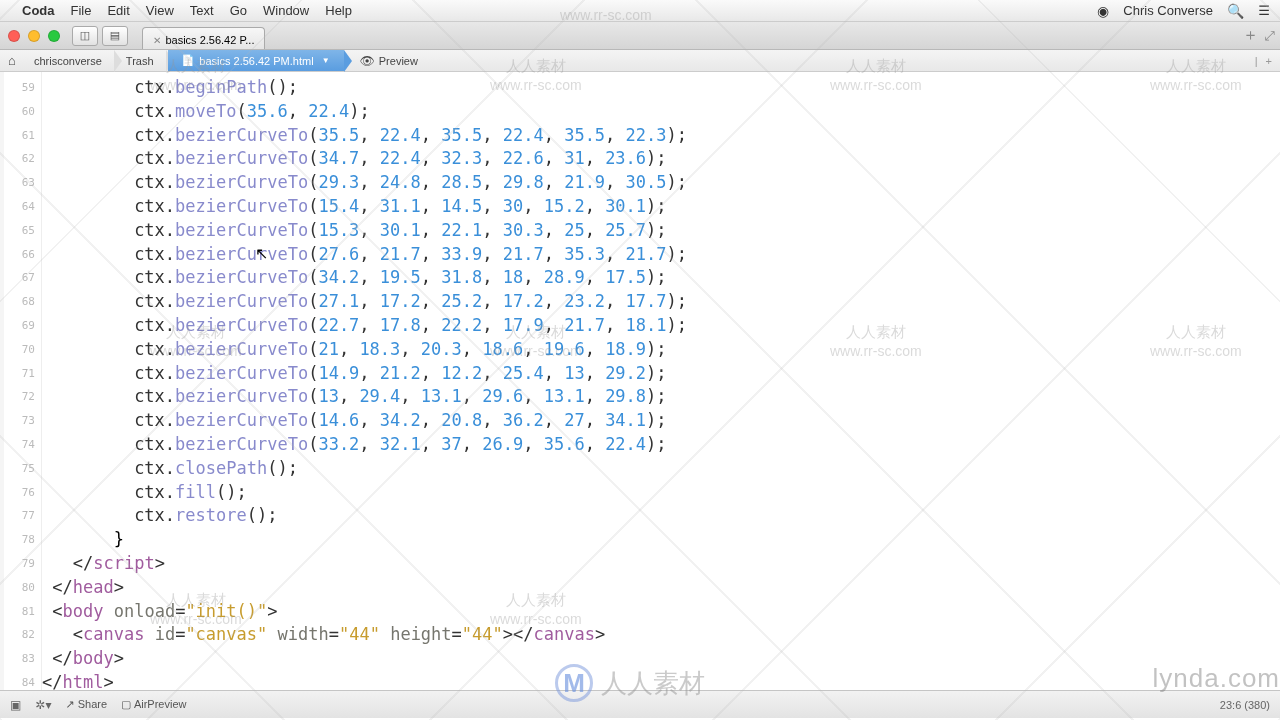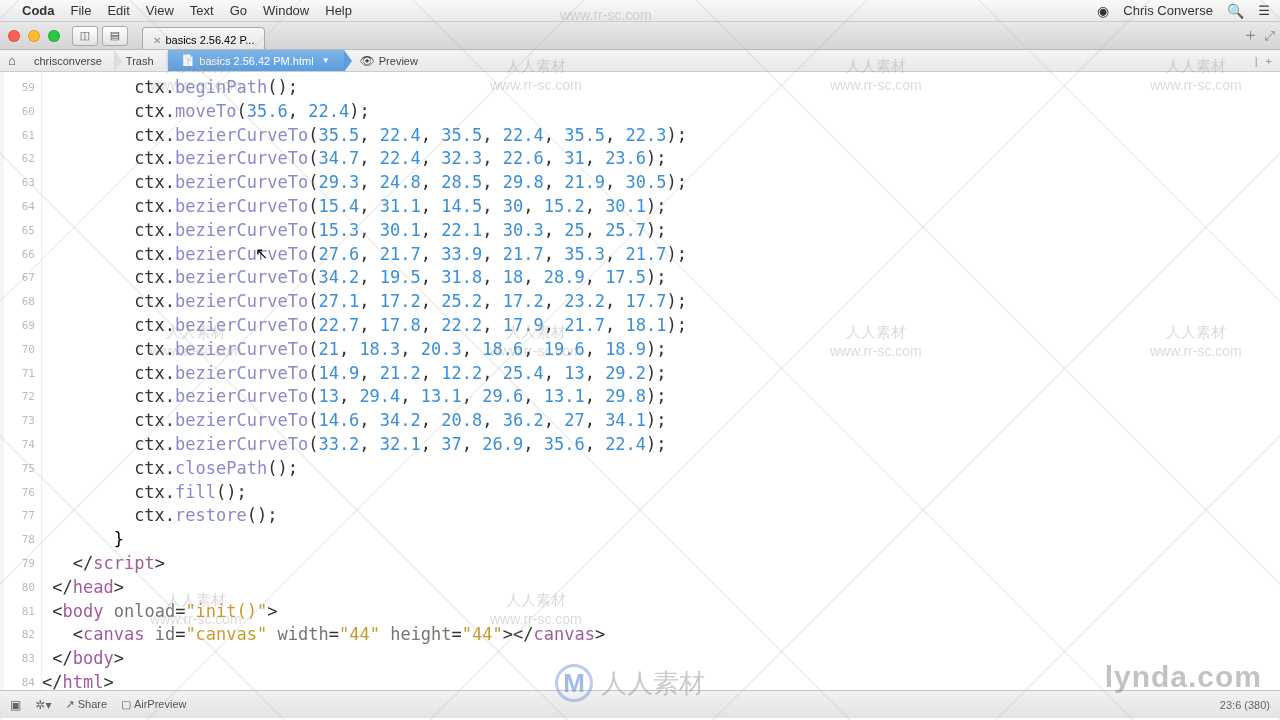--- a/index.html
+++ b/index.html
@@ -123,21 +123,21 @@
   font-size: 11px;
   color: #555;
   padding: 0 10px;
   justify-content: space-between;
 }
 .status-left { display:flex; align-items:center; gap:14px;}
 .status-left .sicon{ font-size:12px; color:#666;}
 .status-right { color:#666;}
 .watermark { position:absolute; font-size:14px; color: rgba(150,150,150,0.35); pointer-events:none; text-align:center; line-height:1.3;}
 .watermark .cn{ font-size:15px;}
-.lynda { position:absolute; right:18px; bottom:26px; font-size:30px; color:rgba(120,120,120,0.45); font-weight:700; letter-spacing:1px;}
+.lynda { position:absolute; right:0; bottom:26px; font-size:26px; color:rgba(120,120,120,0.45); font-weight:400; letter-spacing:1px;}
 .diamond-overlay {
   position:absolute; inset:0;
   background-image:
     repeating-linear-gradient(45deg, rgba(180,180,180,0.18) 0 2px, transparent 2px 200px),
     repeating-linear-gradient(-45deg, rgba(180,180,180,0.18) 0 2px, transparent 2px 200px);
   pointer-events:none;
 }
 .logo-badge { position:absolute; left:555px; bottom:18px; display:flex; align-items:center; gap:8px; font-size:26px; color:rgba(150,150,150,0.5); pointer-events:none;}
 .logo-circle{ width:38px;height:38px;border-radius:50%;border:3px solid rgba(120,150,220,0.5); display:flex;align-items:center;justify-content:center; font-weight:bold; color:rgba(100,140,220,0.6);}
 .cursor { position:absolute; font-size:16px; pointer-events:none;}

